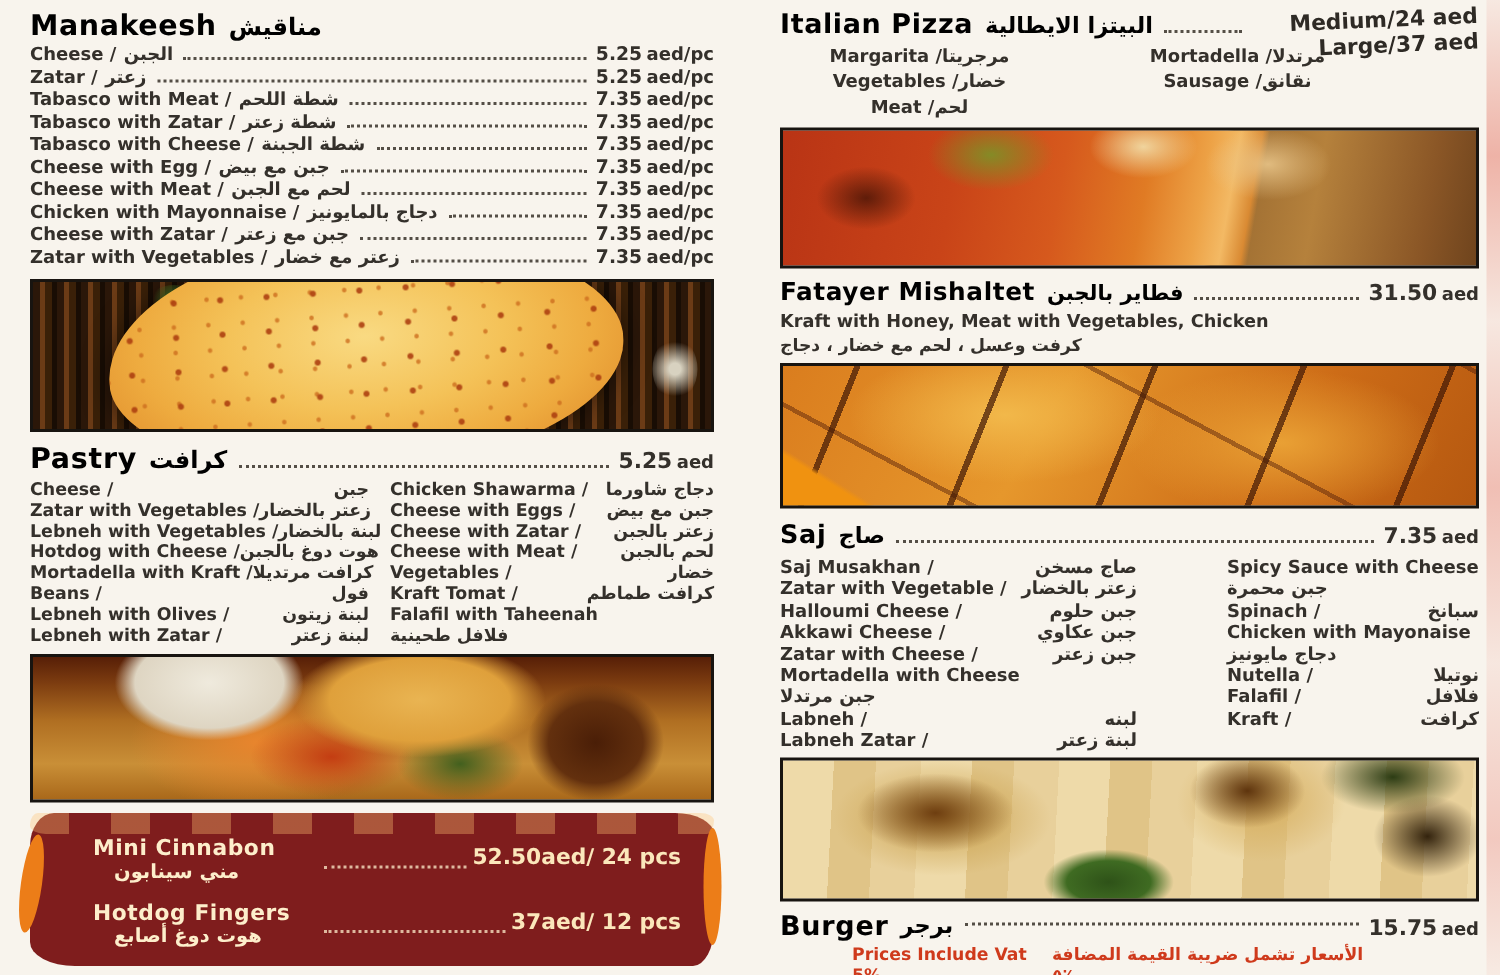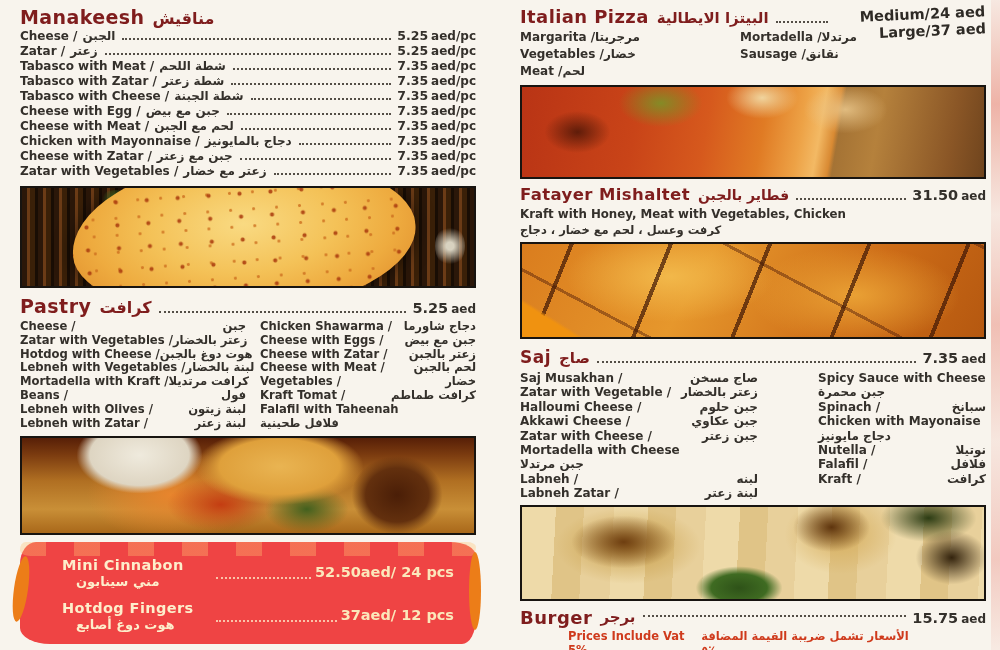--- a/index.html
+++ b/index.html
@@ -7,21 +7,21 @@
   body{position:relative;background:#f8f4ed;color:#34302b;
        font-family:"DejaVu Sans",sans-serif;font-weight:700;}
   .scan-edge{position:absolute;right:0;top:0;width:9px;height:100%;pointer-events:none;
     background:linear-gradient(180deg,rgba(236,146,134,.12) 0%,rgba(225,88,70,.42) 16%,
       rgba(238,160,148,.15) 33%,rgba(228,104,88,.38) 50%,rgba(240,170,158,.18) 68%,
       rgba(230,110,95,.32) 86%,rgba(242,180,168,.15) 100%);}
   .col{position:absolute;top:6px}
   #left-col{left:20px;width:456px}
   #right-col{left:520px;width:466px}
 
-  .accent{color:#7f1d1d}
+  .accent{color:#000000}
   .row{display:flex;align-items:flex-end}
   .lbl{white-space:nowrap}
   .lbl .ar{margin-left:5px}
   .lead{flex:1;border-bottom:2px dotted #544e46;margin:0 6px 3px 7px;min-width:10px;height:2px}
   .price{white-space:nowrap}
   .num{font-size:12.5px}
   .unit{font-size:12px;margin-left:3px}
 
   
   .m-title{font-size:19px;letter-spacing:.4px}
@@ -56,21 +56,21 @@
   #ph-pastry{height:99px;margin-top:6px;background:
     radial-gradient(ellipse 90px 55px at 26% 18%,#efeadd 0%,#ded5c2 55%,rgba(222,213,194,0) 70%),
     radial-gradient(ellipse 70px 60px at 83% 60%,#4a1e07 0%,#63300e 45%,rgba(99,48,14,0) 65%),
     radial-gradient(ellipse 120px 55px at 57% 30%,#e9b452 0%,#dfa03b 50%,rgba(223,160,59,0) 70%),
     radial-gradient(ellipse 90px 45px at 44% 70%,#c43d12 0%,rgba(196,61,18,0) 60%),
     radial-gradient(ellipse 70px 40px at 63% 75%,#42601e 0%,rgba(66,96,30,0) 60%),
     radial-gradient(ellipse 130px 70px at 33% 60%,#e8852d 0%,rgba(232,133,45,0) 65%),
     linear-gradient(180deg,#571f07 0%,#7c3c10 18%,#b06f22 45%,#c98f37 75%,#a9681a 100%)}
 
   
-  #cinnabon-box{margin-top:7px;height:102px;position:relative;background:#ef4444;color:#fdeecb;
+  #cinnabon-box{margin-top:7px;height:102px;position:relative;background:#7f1d1d;color:#fdeecb;
     border-radius:16px 26px 14px 30px/22px 14px 26px 16px;padding:13px 22px 4px 42px}
   #cinnabon-box::before{content:"";position:absolute;left:-6px;top:14px;width:14px;height:66px;
     background:#ec7d18;border-radius:50%;transform:rotate(8deg)}
   #cinnabon-box::after{content:"";position:absolute;right:-5px;top:10px;width:12px;height:78px;
     background:#ec7d18;border-radius:50%}
   .box-tex{position:absolute;left:0;right:0;top:0;height:14px;border-radius:inherit;
     background:repeating-linear-gradient(90deg,rgba(255,195,115,.35) 0 26px,rgba(236,125,24,0) 26px 54px)}
   .brow{display:flex;align-items:center;margin-bottom:9px;position:relative}
   .bt{width:152px}
   .bt .en{font-size:14.5px;letter-spacing:.4px}
@@ -81,21 +81,21 @@
   
   .pz-wrap{position:relative}
   .pz-head{display:flex;align-items:baseline;margin-right:152px}
   .pz-head .en{font-size:18px;letter-spacing:.4px}
   .pz-head .ar{font-size:15px;margin-left:8px}
   #pz-prices{position:absolute;right:0;top:0;text-align:right;font-size:14.5px;line-height:17px;
     color:#2e2a25;transform:rotate(-2.5deg)}
   .pzcols{display:flex;margin-top:3px;font-size:12px}
   .pzc1{width:186px}
   .pzc2{width:170px;margin-left:34px}
-  .pzrow{display:flex;justify-content:flex-start;height:17px;white-space:nowrap}
+  .pzrow{display:flex;justify-content:center;height:17px;white-space:nowrap}
   #ph-pizza{height:94px;margin-top:4px;background:
     radial-gradient(ellipse 70px 40px at 30% 18%,rgba(120,150,40,.85) 0%,rgba(120,150,40,0) 60%),
     radial-gradient(ellipse 60px 35px at 52% 12%,rgba(242,222,170,.9) 0%,rgba(242,222,170,0) 60%),
     radial-gradient(ellipse 55px 35px at 12% 50%,rgba(70,20,6,.8) 0%,rgba(70,20,6,0) 60%),
     radial-gradient(ellipse 70px 40px at 70% 25%,rgba(235,200,140,.85) 0%,rgba(235,200,140,0) 60%),
     linear-gradient(100deg,#b93415 0%,#c94418 25%,#d6591d 40%,#e07b24 52%,#eda246 60%,#f3b964 64%,#d98a33 67%,rgba(217,138,51,0) 68%),
     linear-gradient(100deg,rgba(0,0,0,0) 62%,#9a6a30 63%,#b5813c 76%,#8a5626 92%,#6f441d 100%)}
 
   
   .fat-head{display:flex;align-items:baseline;margin-top:6px}
@@ -218,26 +218,26 @@
       <div class="fa1">
         <div class="farow">
             <span>Cheese /</span>
             <span>جبن</span>
           </div>
         <div class="farow">
             <span>Zatar with Vegetables /</span>
             <span>زعتر بالخضار</span>
           </div>
         <div class="farow">
+            <span>Lebneh with Vegetables /</span>
+            <span>لبنة بالخضار</span>
+          </div>
+        <div class="farow">
             <span>Hotdog with Cheese /</span>
             <span>هوت دوغ بالجبن</span>
-          </div>
-        <div class="farow">
-            <span>Lebneh with Vegetables /</span>
-            <span>لبنة بالخضار</span>
           </div>
         <div class="farow">
             <span>Mortadella with Kraft /</span>
             <span>كرافت مرتديلا</span>
           </div>
         <div class="farow">
             <span>Beans /</span>
             <span>فول</span>
           </div>
         <div class="farow">

